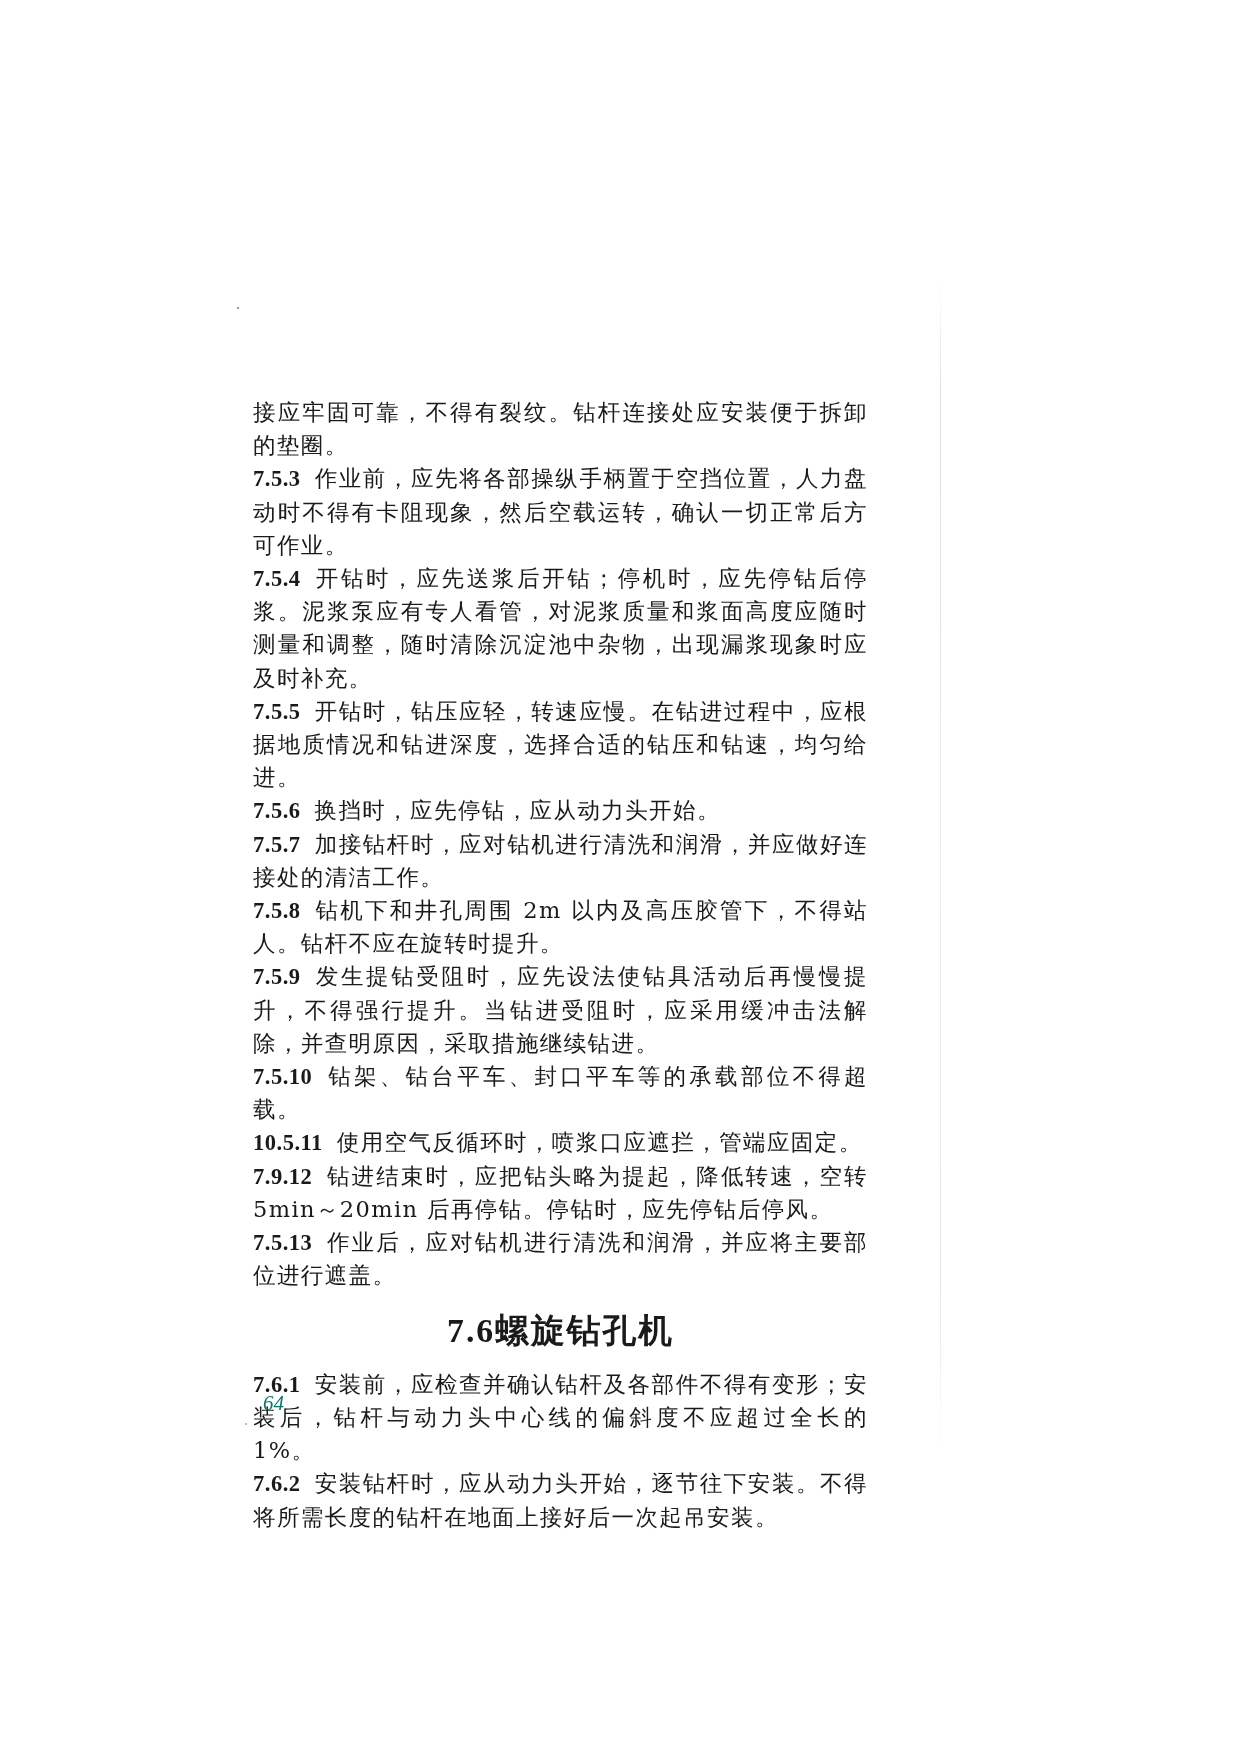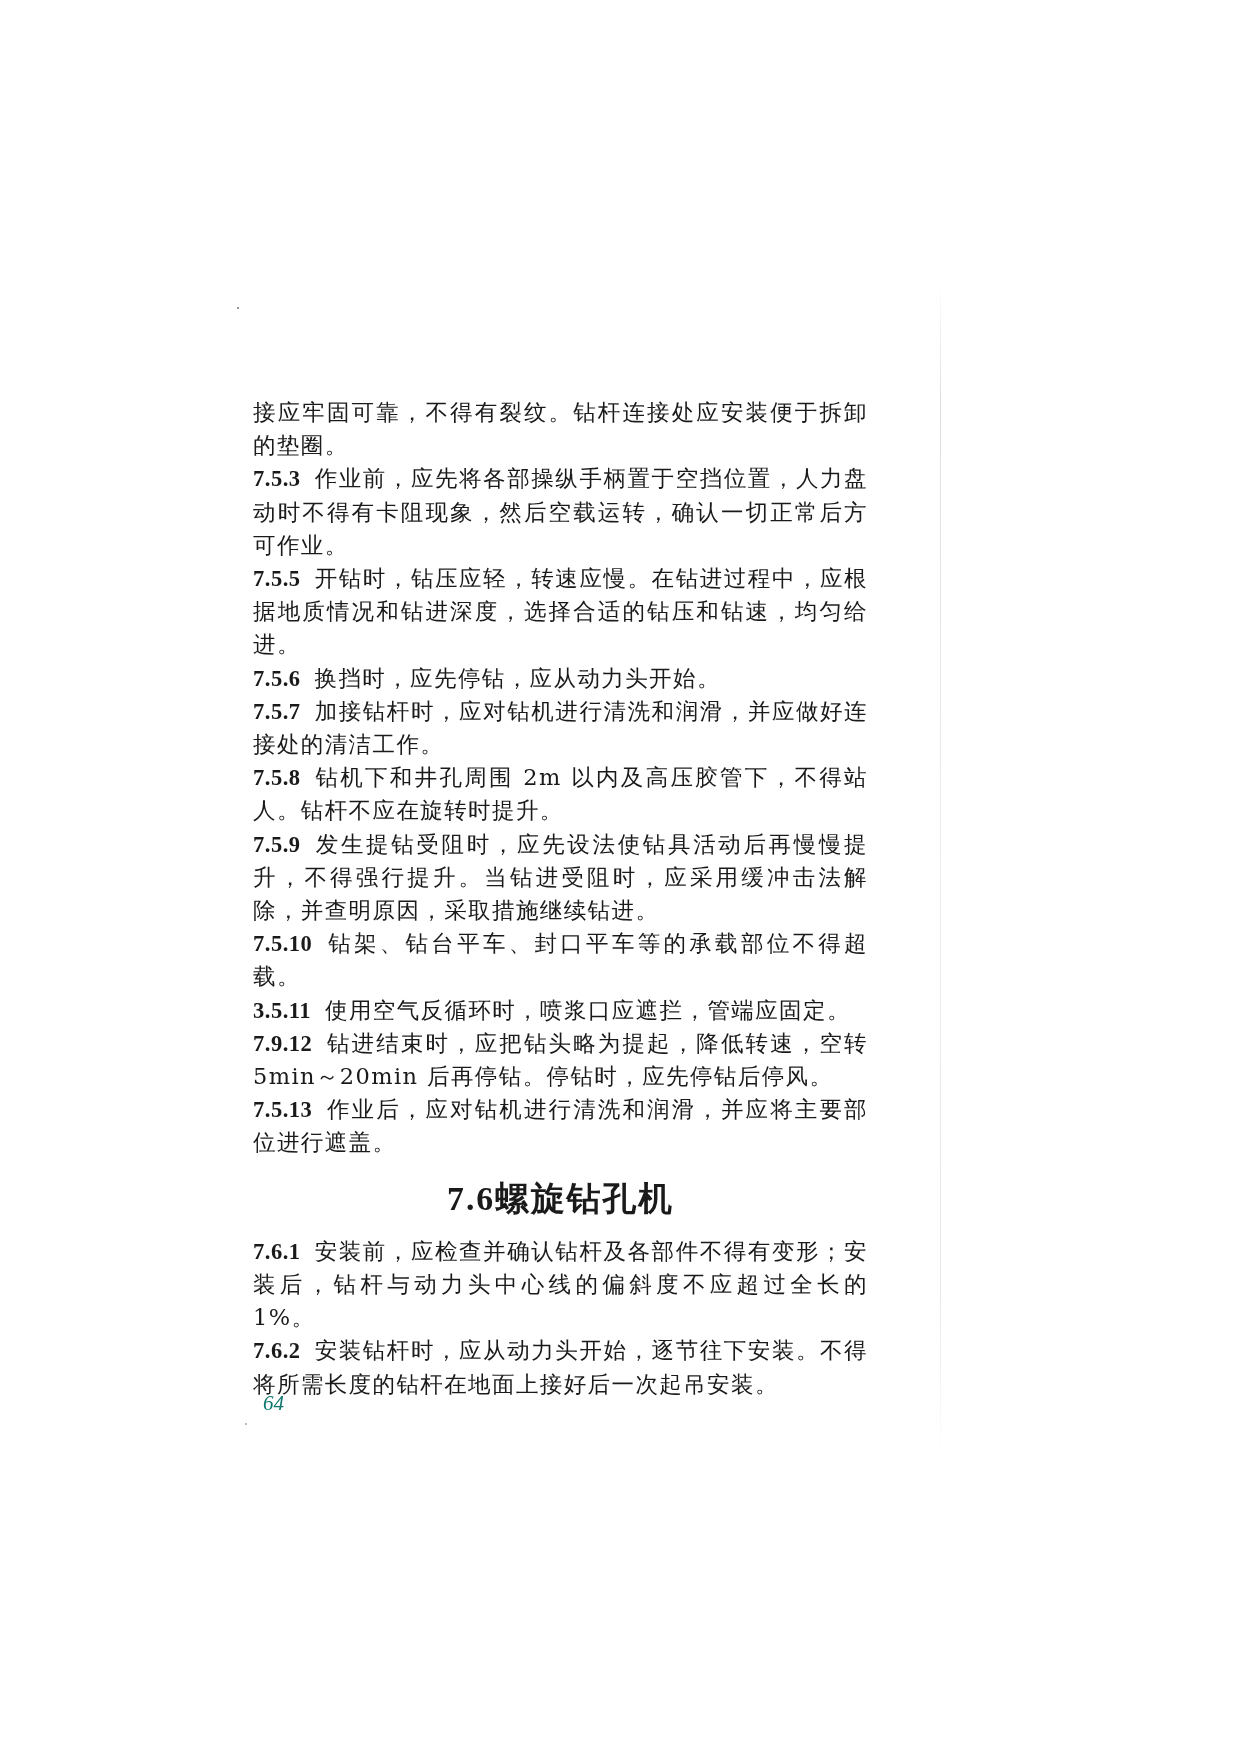--- a/index.html
+++ b/index.html
@@ -86,20 +86,23 @@
   <div class="text-block">
 
     <p class="para">
       <span>接应牢固可靠，不得有裂纹。钻杆连接处应安装便于拆卸的垫圈。</span>
     </p>
 
     <p class="para">
       <span class="num">7.5.3</span><span>作业前，应先将各部操纵手柄置于空挡位置，人力盘动时不得有卡阻现象，然后空载运转，确认一切正常后方可作业。</span>
     </p>
 
+    <p class="para">
+      <span class="num">7.5.4</span><span>开钻时，应先送浆后开钻；停机时，应先停钻后停浆。泥浆泵应有专人看管，对泥浆质量和浆面高度应随时测量和调整，随时清除沉淀池中杂物，出现漏浆现象时应及时补充。</span>
+    </p>
 
     <p class="para">
       <span class="num">7.5.5</span><span>开钻时，钻压应轻，转速应慢。在钻进过程中，应根据地质情况和钻进深度，选择合适的钻压和钻速，均匀给进。</span>
     </p>
 
     <p class="para">
       <span class="num">7.5.6</span><span>换挡时，应先停钻，应从动力头开始。</span>
     </p>
 
     <p class="para">
@@ -112,21 +115,21 @@
 
     <p class="para">
       <span class="num">7.5.9</span><span>发生提钻受阻时，应先设法使钻具活动后再慢慢提升，不得强行提升。当钻进受阻时，应采用缓冲击法解除，并查明原因，采取措施继续钻进。</span>
     </p>
 
     <p class="para">
       <span class="num">7.5.10</span><span>钻架、钻台平车、封口平车等的承载部位不得超载。</span>
     </p>
 
     <p class="para">
-      <span class="num">3.5.11</span><span>使用空气反循环时，喷浆口应遮拦，管端应固定。</span>
+      <span class="num">10.5.11</span><span>使用空气反循环时，喷浆口应遮拦，管端应固定。</span>
     </p>
 
     <p class="para">
       <span class="num">7.9.12</span><span>钻进结束时，应把钻头略为提起，降低转速，空转5min～20min 后再停钻。停钻时，应先停钻后停风。</span>
     </p>
 
     <p class="para">
       <span class="num">7.5.13</span><span>作业后，应对钻机进行清洗和润滑，并应将主要部位进行遮盖。</span>
     </p>
 

